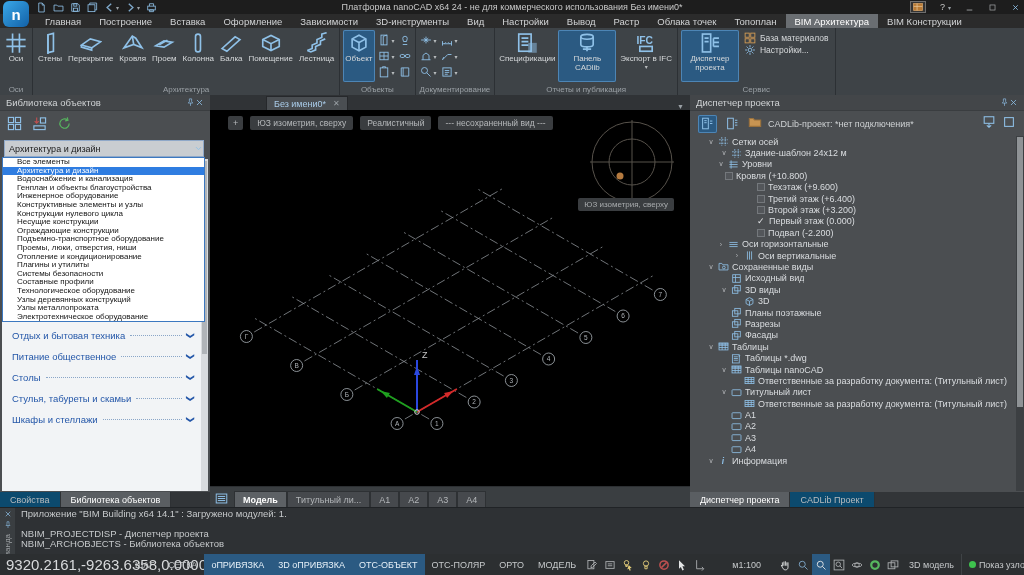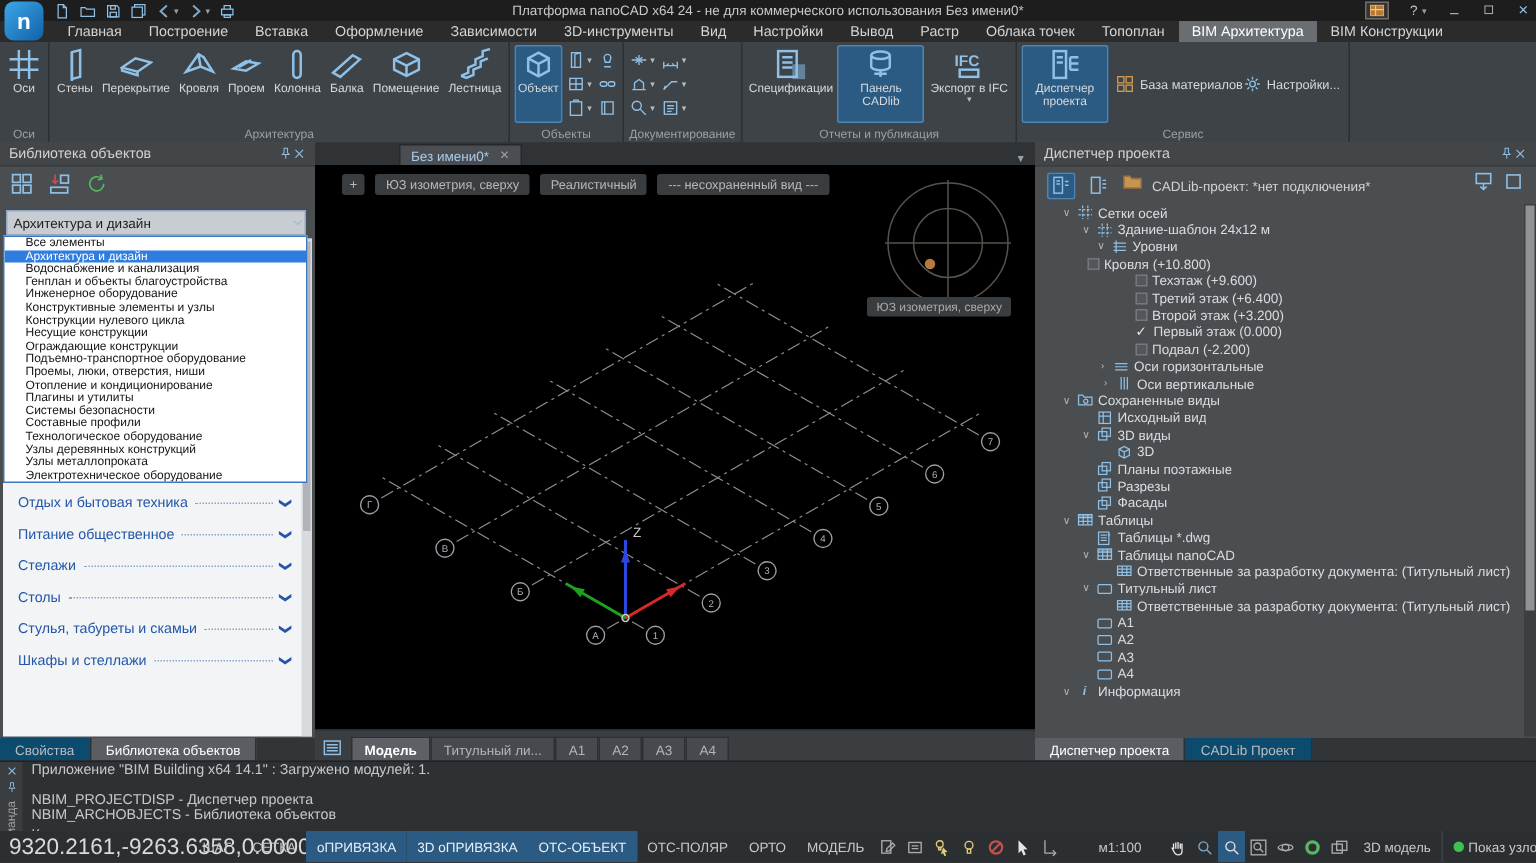--- a/index.html
+++ b/index.html
@@ -38,21 +38,21 @@
   .rbody{flex:1;display:flex;align-items:stretch;padding:2px 3px;gap:2px;}
   .rlabel{height:11px;font-size:8px;text-align:center;color:#9aa0a5;line-height:11px;white-space:nowrap;padding:0 4px;}
   .rbtn{display:flex;flex-direction:column;align-items:center;justify-content:flex-start;
         padding:2px 2px 0;border-radius:2px;font-size:8px;color:#d6d9db;text-align:center;line-height:1.1;
         white-space:normal;max-width:58px;}
   .rbtn .icon{margin-bottom:1px;}
   .rbtn.sel{background:#2b5a82;box-shadow:inset 0 0 0 1px #4d85b5;}
   .rarrow{font-size:6px;color:#b8bcbe;}
   .smallcol{display:flex;flex-direction:column;justify-content:space-around;padding:2px 1px;}
   .sbtn{display:flex;align-items:center;gap:2px;}
-  .sidecol{display:flex;flex-direction:row;justify-content:flex-start;padding:2px 3px;}
+  .sidecol{display:flex;flex-direction:column;justify-content:flex-start;padding:2px 3px;}
   .sideentry{display:flex;align-items:center;gap:4px;font-size:8.5px;color:#d6d9db;white-space:nowrap;}
 
   
   .panel{position:absolute;top:95px;height:412px;background:#4b4e51;}
   .phdr{position:absolute;left:0;right:0;top:0;height:16px;background:#434649;display:flex;align-items:center;
         font-size:9.5px;color:#d0d3d5;padding:0 6px;border-bottom:1px solid #3a3d40;}
   .phdr .sp{flex:1;}
   .ptabs{position:absolute;left:0;right:0;bottom:0;height:15px;background:#323538;display:flex;}
   .ptab{padding:0 10px;font-size:9px;color:#b9bcbe;background:#0c4a6e;display:flex;align-items:center;
         border-right:1px solid #2e3134;white-space:nowrap;}
@@ -595,25 +595,20 @@
     </div>
     <div class="libcontent">
       <div class="cats" id="libcats">
           <div class="cat">
             <span>Отдых и бытовая техника</span>
             <span class="line"></span>
             <span class="chev" style="transform: rotate(90deg);">❯</span>
           </div>
           <div class="cat">
             <span>Питание общественное</span>
-            <span class="line"></span>
-            <span class="chev" style="transform: rotate(90deg);">❯</span>
-          </div>
-          <div class="cat">
-            <span>Стелажи</span>
             <span class="line"></span>
             <span class="chev" style="transform: rotate(90deg);">❯</span>
           </div>
           <div class="cat">
             <span>Столы</span>
             <span class="line"></span>
             <span class="chev" style="transform: rotate(90deg);">❯</span>
           </div>
           <div class="cat">
             <span>Стулья, табуреты и скамьи</span>
@@ -833,21 +828,21 @@
         </div>
         <div class="trow" style="padding-left: 30px;">
           <span class="arr">∨</span>
           <span class="icon">
             <svg width="11" height="11" viewBox="0 0 16 16" fill="none" stroke="currentColor" stroke-width="1.2">
               <path d="M5.5 1.5v13M10.5 1.5v13M1.5 5.5h13M1.5 10.5h13" stroke-dasharray="2.5 1.5"></path>
             </svg>
           </span>
           <span class="lbl">Здание-шаблон 24x12 м</span>
         </div>
-        <div class="trow" style="padding-left: 40px;">
+        <div class="trow" style="padding-left: 27px;">
           <span class="arr">∨</span>
           <span class="icon">
             <svg width="11" height="11" viewBox="0 0 16 16" fill="none" stroke="currentColor" stroke-width="1.2">
               <path d="M2 4.5h12M2 8h12M2 11.5h12M4.5 2v12"></path>
             </svg>
           </span>
           <span class="lbl">Уровни</span>
         </div>
         <div class="trow" style="padding-left: 24px;">
           <span class="arr"></span>
@@ -872,21 +867,21 @@
         <div class="trow" style="padding-left: 56px;">
           <span class="arr"></span>
           <span class="cmark">✓</span>
           <span class="lbl">Первый этаж (0.000)</span>
         </div>
         <div class="trow" style="padding-left: 56px;">
           <span class="arr"></span>
           <span class="cbox"></span>
           <span class="lbl">Подвал (-2.200)</span>
         </div>
-        <div class="trow" style="padding-left: 41px;">
+        <div class="trow" style="padding-left: 27px;">
           <span class="arr">›</span>
           <span class="icon">
             <svg width="11" height="11" viewBox="0 0 16 16" fill="none" stroke="currentColor" stroke-width="1.2">
               <path d="M2 5h12M2 8h12M2 11h12"></path>
             </svg>
           </span>
           <span class="lbl">Оси горизонтальные</span>
         </div>
         <div class="trow" style="padding-left: 43px;">
           <span class="arr">›</span>

